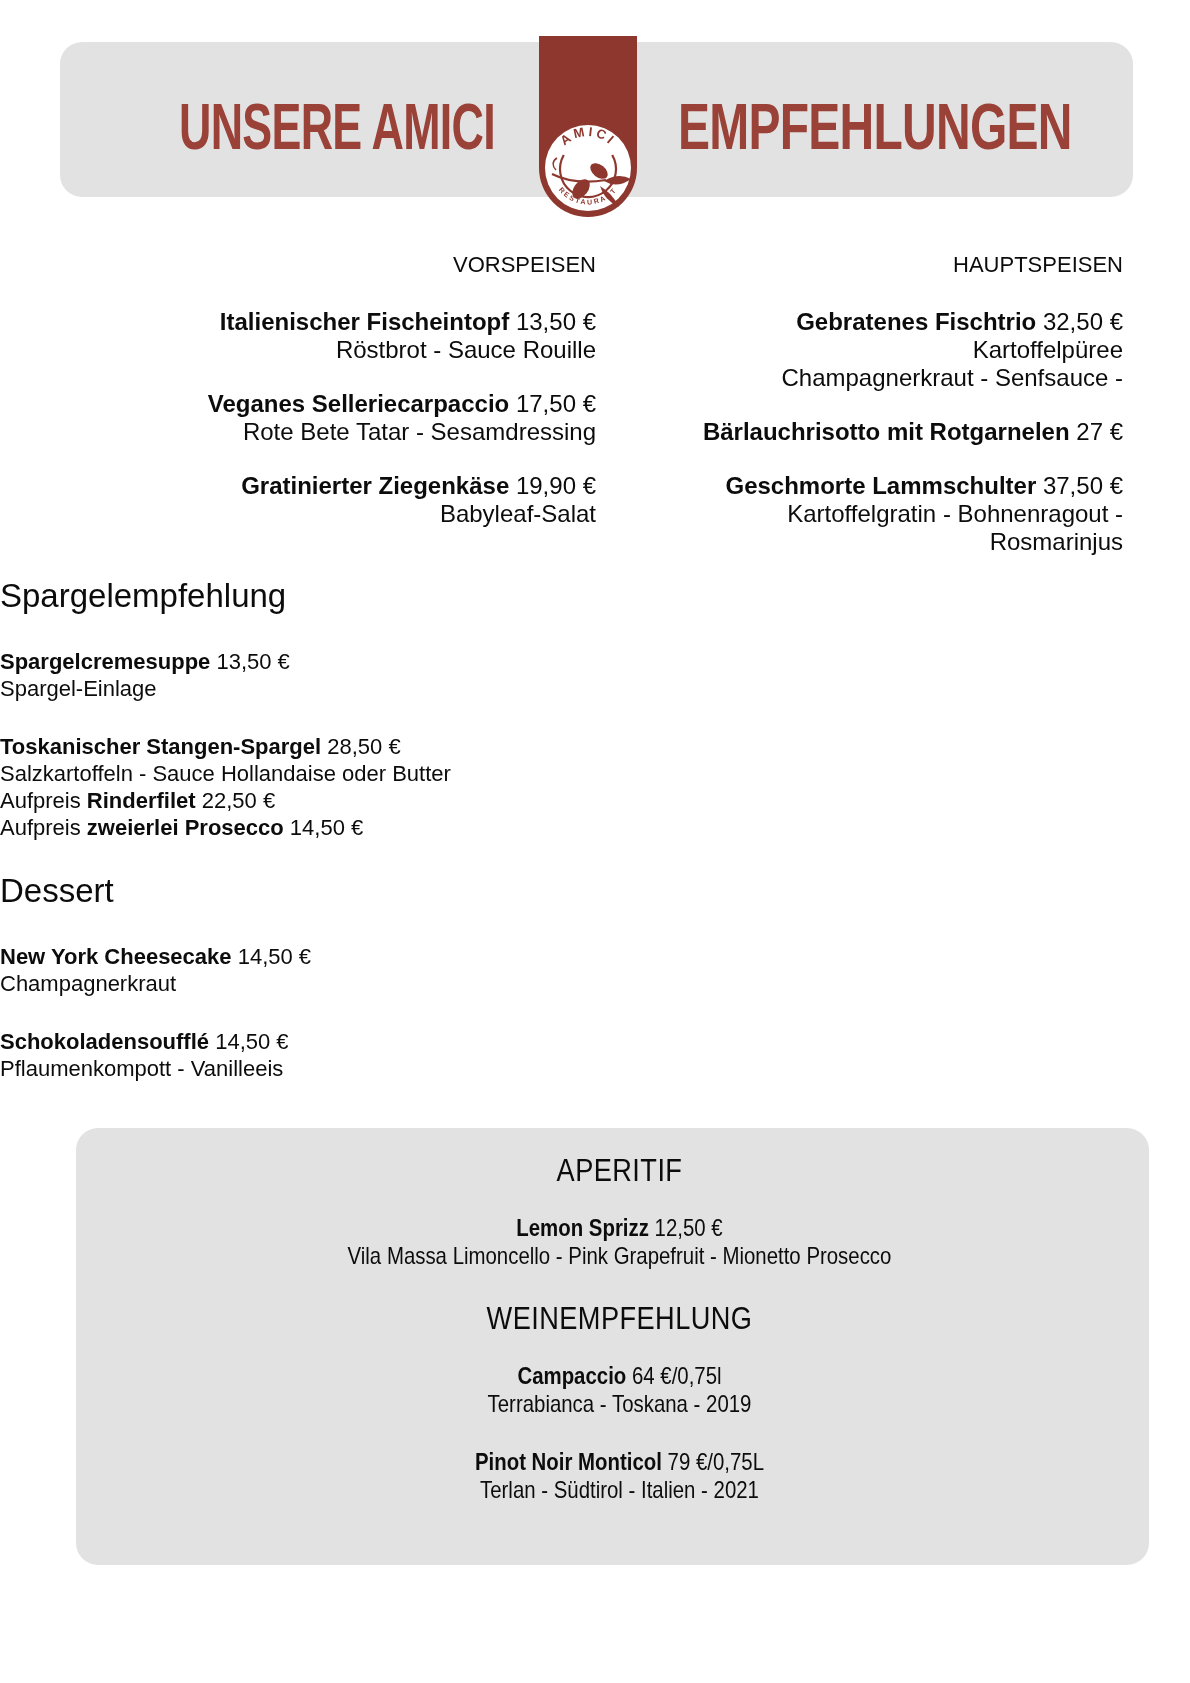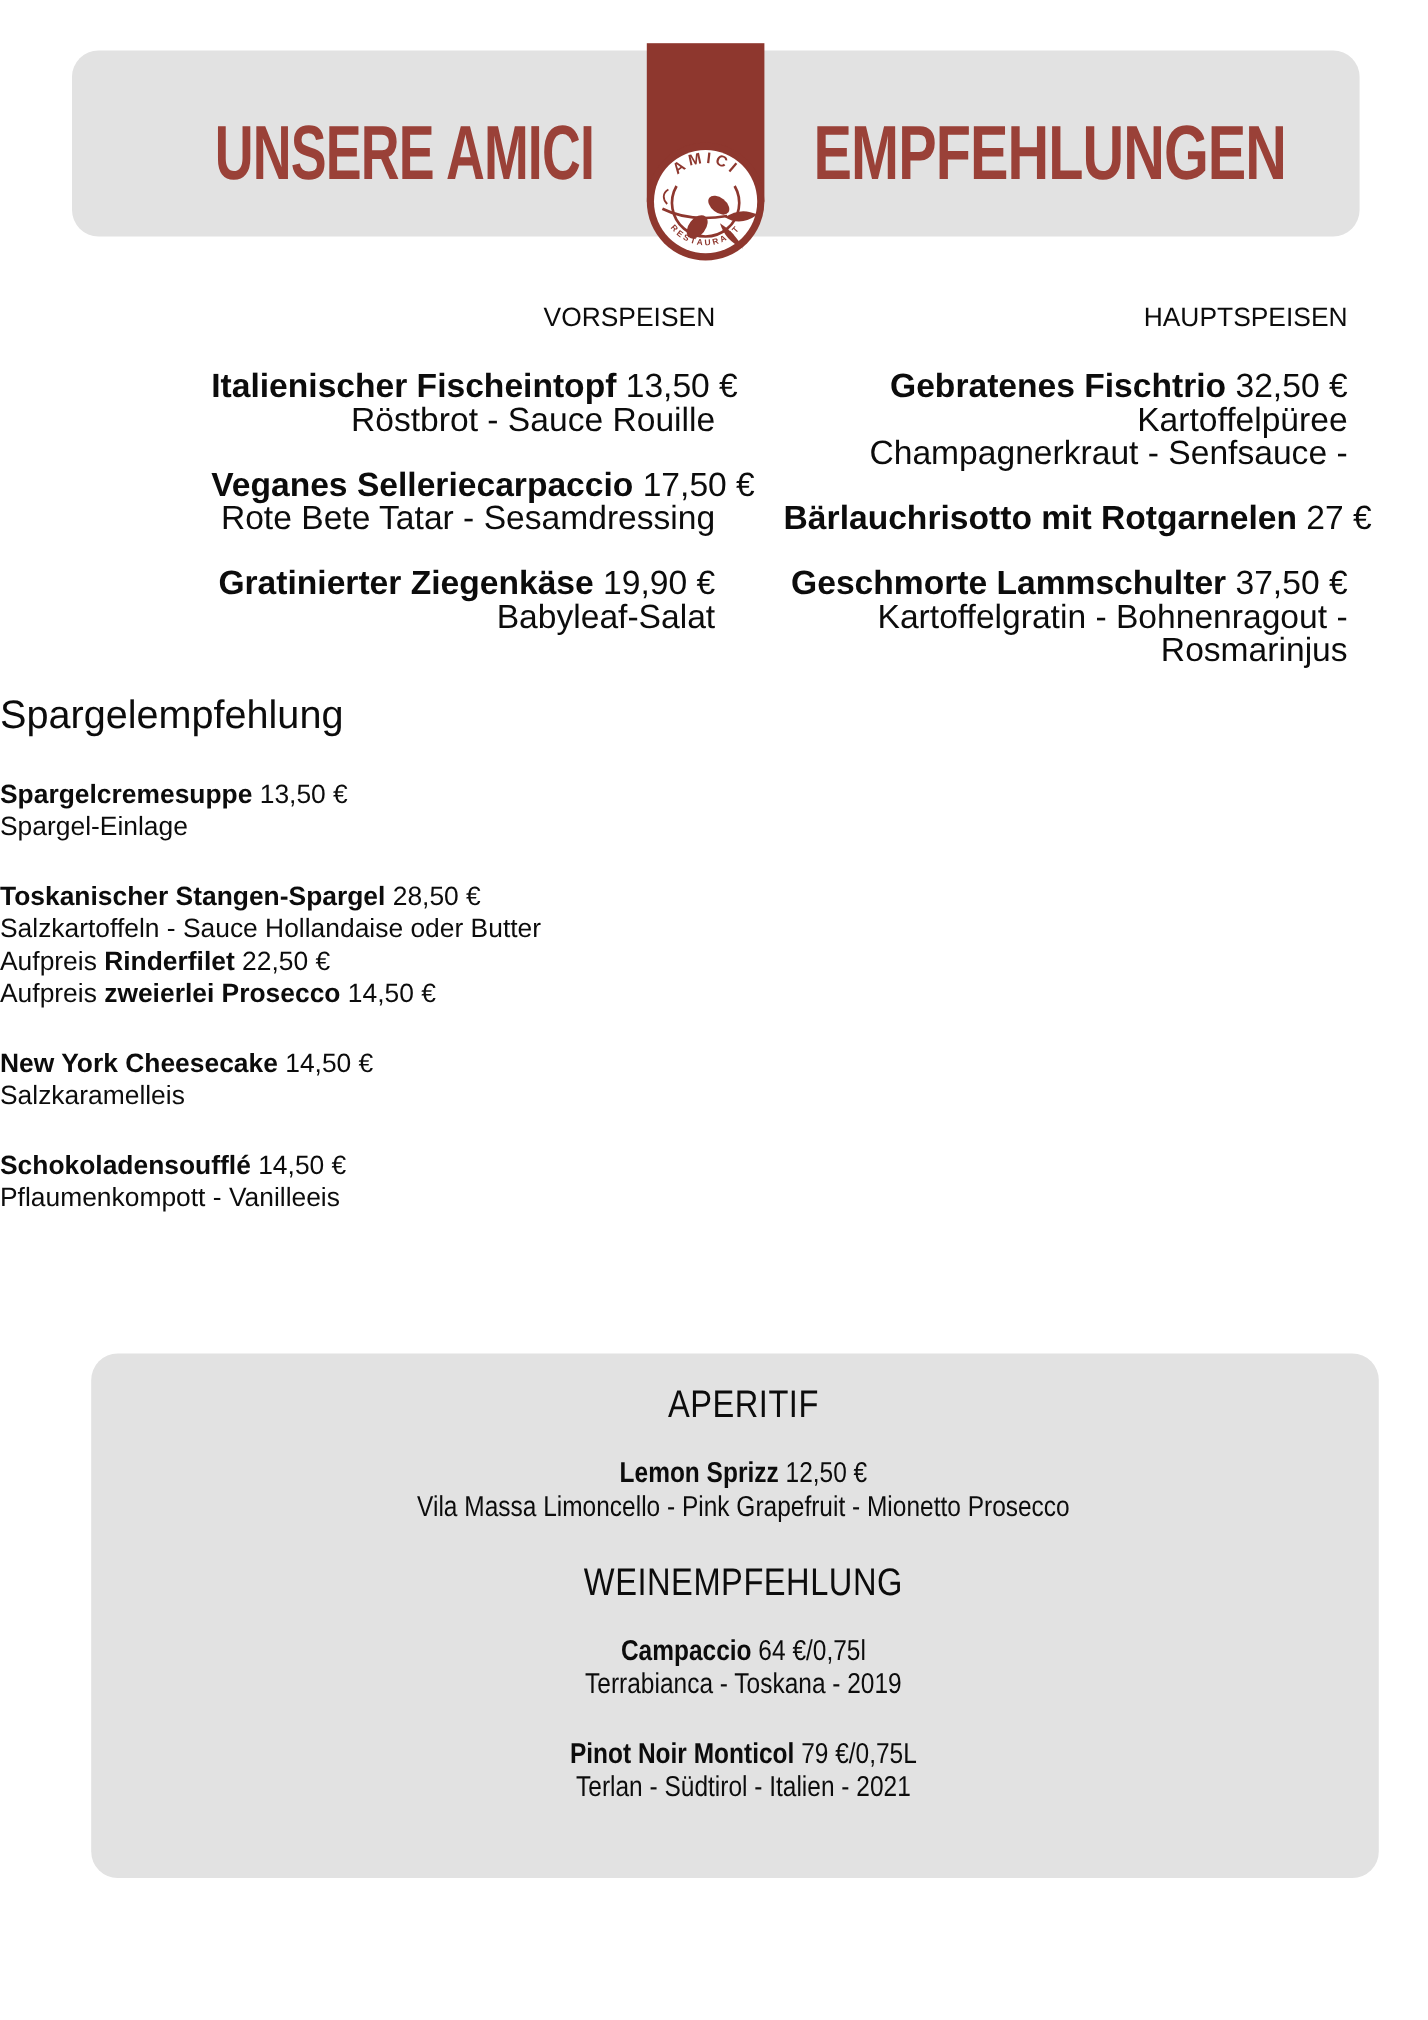--- a/index.html
+++ b/index.html
@@ -26,21 +26,21 @@
 
   .logo-svg{position:absolute;left:520px;top:0px;}
   .logo-fill{fill:var(--accentLogo);}
   .logo-stroke{fill:none;stroke:var(--accentLogo);}
   .logo-text{fill:var(--accentLogo);font-family:"Liberation Sans","DejaVu Sans",sans-serif;font-weight:700;}
 
   .col{position:absolute;top:248px;}
   .col-left{left:176px;width:420px;text-align:right;}
   .col-right{left:653px;width:470px;text-align:right;}
   .col h2{font-size:22px;line-height:34px;font-weight:400;margin:0 0 26px;}
-  .menu-item{font-size:28px;line-height:28px;margin:0 0 26px;}
+  .menu-item{font-size:24px;line-height:28px;margin:0 0 26px;}
   .menu-item .title-line,.menu-item .detail{white-space:nowrap;}
   .item-name{font-weight:700;}
 
   .center-block{position:absolute;left:0;top:577px;width:1190px;text-align:left;}
   .center-block h2{font-size:33px;line-height:38px;font-weight:400;margin:0 0 33px;}
   .center-block .menu-item{font-size:22px;line-height:27px;margin:0 0 31px;}
 
   .footer-content{
     position:relative;left:7px;padding-top:24px;text-align:center;
     transform:scaleX(0.85);transform-origin:center top;
@@ -125,23 +125,24 @@
       <div class="menu-item">
         <div class="title-line"><span class="item-name">Spargelcremesuppe</span><span class="item-price"> 13,50 €</span></div>
         <div class="detail">Spargel-Einlage</div>
       </div>
       <div class="menu-item">
         <div class="title-line"><span class="item-name">Toskanischer Stangen-Spargel</span><span class="item-price"> 28,50 €</span></div>
         <div class="detail">Salzkartoffeln - Sauce Hollandaise oder Butter</div>
         <div class="detail">Aufpreis <span class="item-name">Rinderfilet</span> 22,50 €</div>
         <div class="detail">Aufpreis <span class="item-name">zweierlei Prosecco</span> 14,50 €</div>
       </div>
+      <h2>Dessert</h2>
       <div class="menu-item">
         <div class="title-line"><span class="item-name">New York Cheesecake</span><span class="item-price"> 14,50 €</span></div>
-        <div class="detail">Salzkaramelleis</div>
+        <div class="detail">Champagnerkraut</div>
       </div>
       <div class="menu-item">
         <div class="title-line"><span class="item-name">Schokoladensoufflé</span><span class="item-price"> 14,50 €</span></div>
         <div class="detail">Pflaumenkompott - Vanilleeis</div>
       </div>
     </div>
 
   <div class="panel footer-panel">
     <div class="footer-content" id="footerContent">
         <h2>APERITIF</h2>

